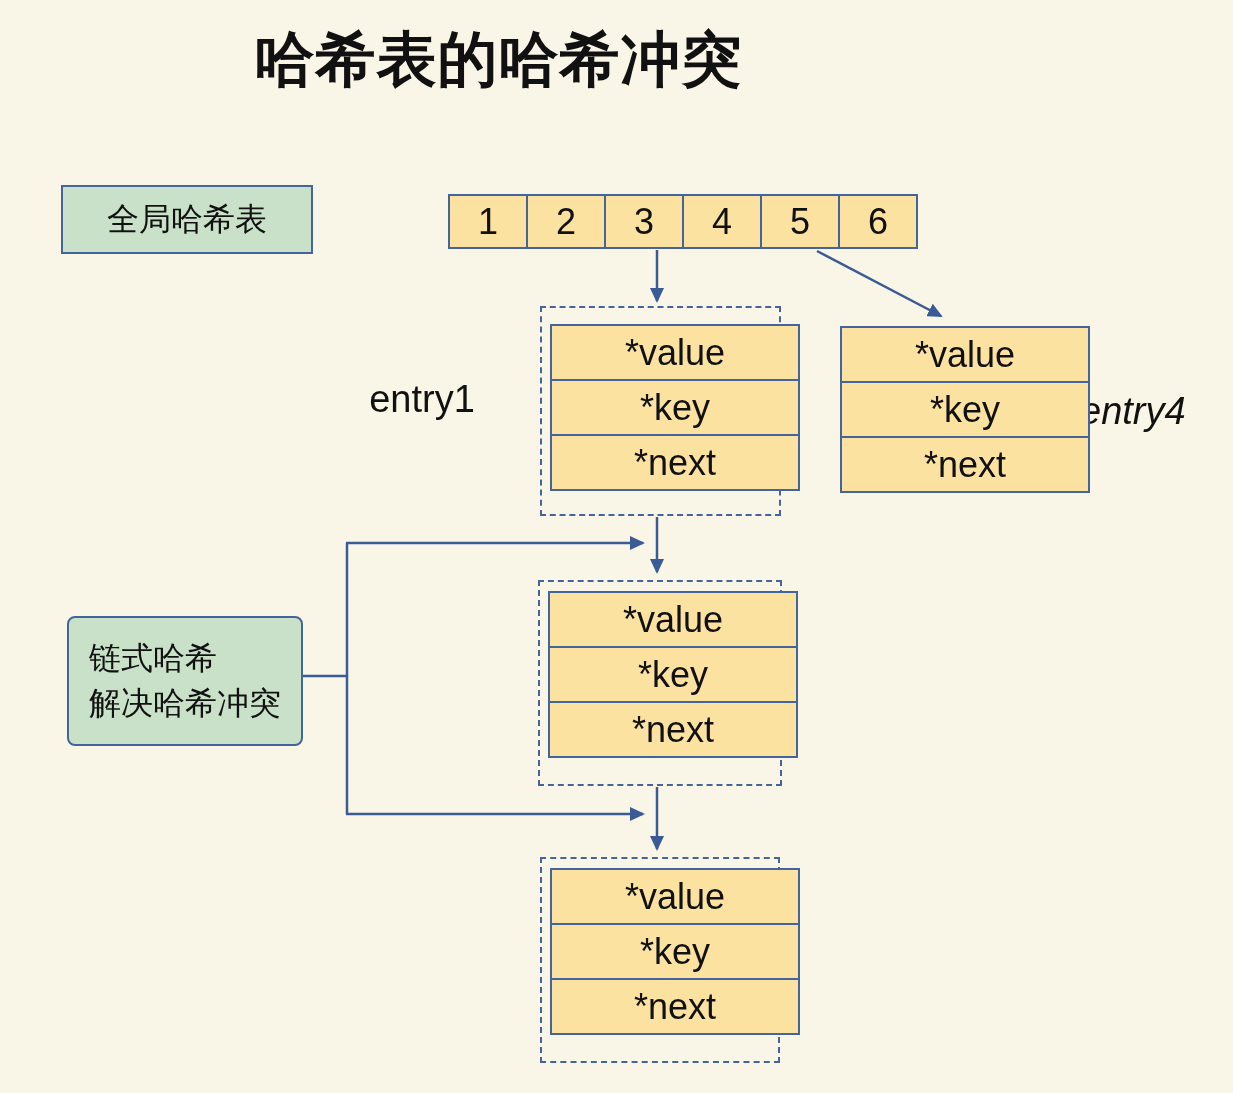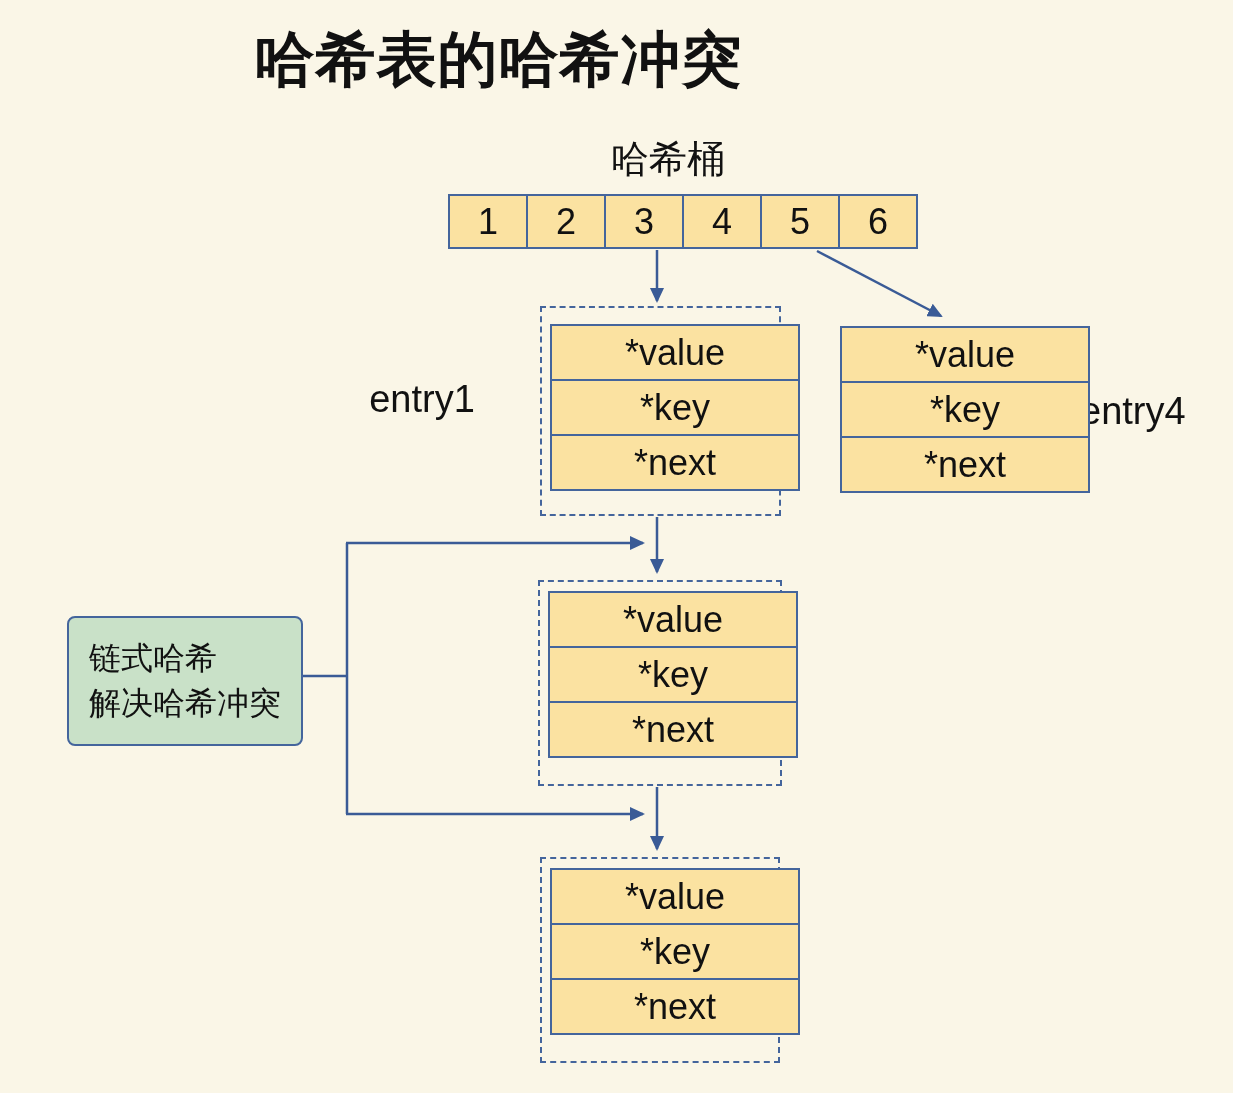--- a/index.html
+++ b/index.html
@@ -89,41 +89,43 @@
   #entry3-box{ left:540px; top:857px; width:240px; height:206px; }
   #entry3-cells{ left:550px; top:868px; }
   #entry4-cells{ left:840px; top:326px; }
 
   .entry-label{
     font-size:38px;
   }
   #entry1-label{ left:352px; top:378px; width:140px; text-align:center; }
   #entry2-label{ left:368px; top:574px; width:140px; text-align:center; }
   #entry3-label{ left:355px; top:872px; width:140px; text-align:center; }
-  #entry4-label{ left:1080px; top:390px; width:140px; text-align:left; }
+  #entry4-label{ left:1080px; top:390px; width:140px; text-align:left;font-style:italic; }
 
   svg.connectors{ position:absolute; left:0; top:0; }
 </style>
 </head>
 <body>
 
 <div id="canvas">
 
   <div class="abs title">哈希表的哈希冲突</div>
 
-  <div class="abs bucket-label">哈希桶</div>
   <div class="abs bucket">
     <div class="bucket-cell">1</div>
     <div class="bucket-cell">2</div>
     <div class="bucket-cell">3</div>
     <div class="bucket-cell">4</div>
     <div class="bucket-cell">5</div>
     <div class="bucket-cell">6</div>
   </div>
 
+  <div id="global-box" class="abs green-box center">
+    <span>全局哈希表</span>
+  </div>
   <div id="chain-box" class="abs green-box left">
     <span>链式哈希</span>
     <span>解决哈希冲突</span>
   </div>
 
   <div id="entry1-label" class="abs entry-label">entry1</div>
   <div id="entry1-box" class="abs entry-dashed"></div>
   <div id="entry1-cells" class="abs cells">
     <div class="field-cell">*value</div>
     <div class="field-cell">*key</div>

